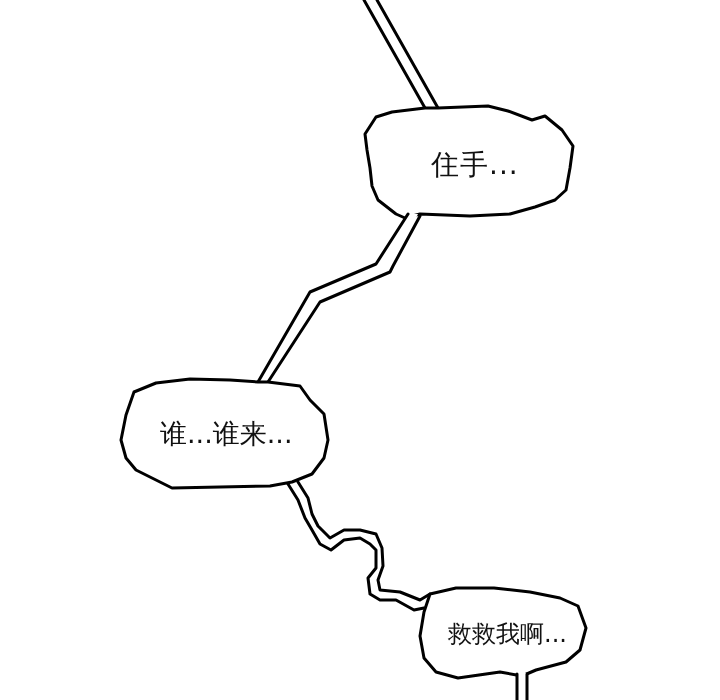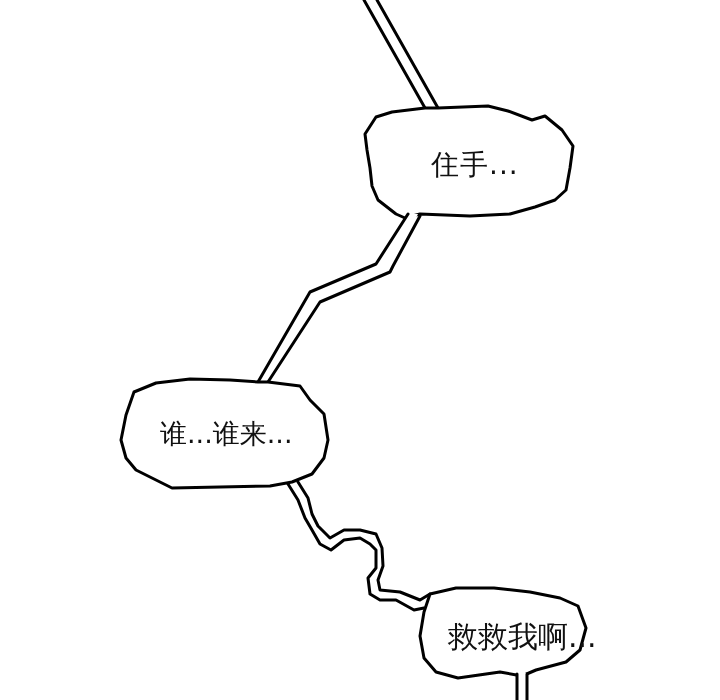--- a/index.html
+++ b/index.html
@@ -7,21 +7,21 @@
     svg.art { position: absolute; left: 0; top: 0; width: 720px; height: 700px; }
     .bubble-text {
       position: absolute;
       font-family: "DejaVu Sans", sans-serif;
       color: #111111;
       white-space: nowrap;
       line-height: 1;
     }
     .t1 { left: 431px; top: 151px; font-size: 28px; letter-spacing: 1px; }
     .t2 { left: 160px; top: 420px; font-size: 27px; letter-spacing: 0px; }
-    .t3 { left: 448px; top: 622px; font-size: 30px; letter-spacing: 0px; }
+    .t3 { left: 448px; top: 622px; font-size: 24px; letter-spacing: 0px; }
   </style>
 </head>
 <body>
 
 <div class="panel">
   <svg class="art" viewBox="0 0 720 700">
     <g fill="#ffffff" stroke="#000000" stroke-width="3" stroke-linejoin="round" stroke-linecap="round">
 
       <path d="M364,0 L425,108 L436,108 L377,0 Z" stroke="none"></path>
       <path d="M364,0 L425,108" fill="none"></path>

